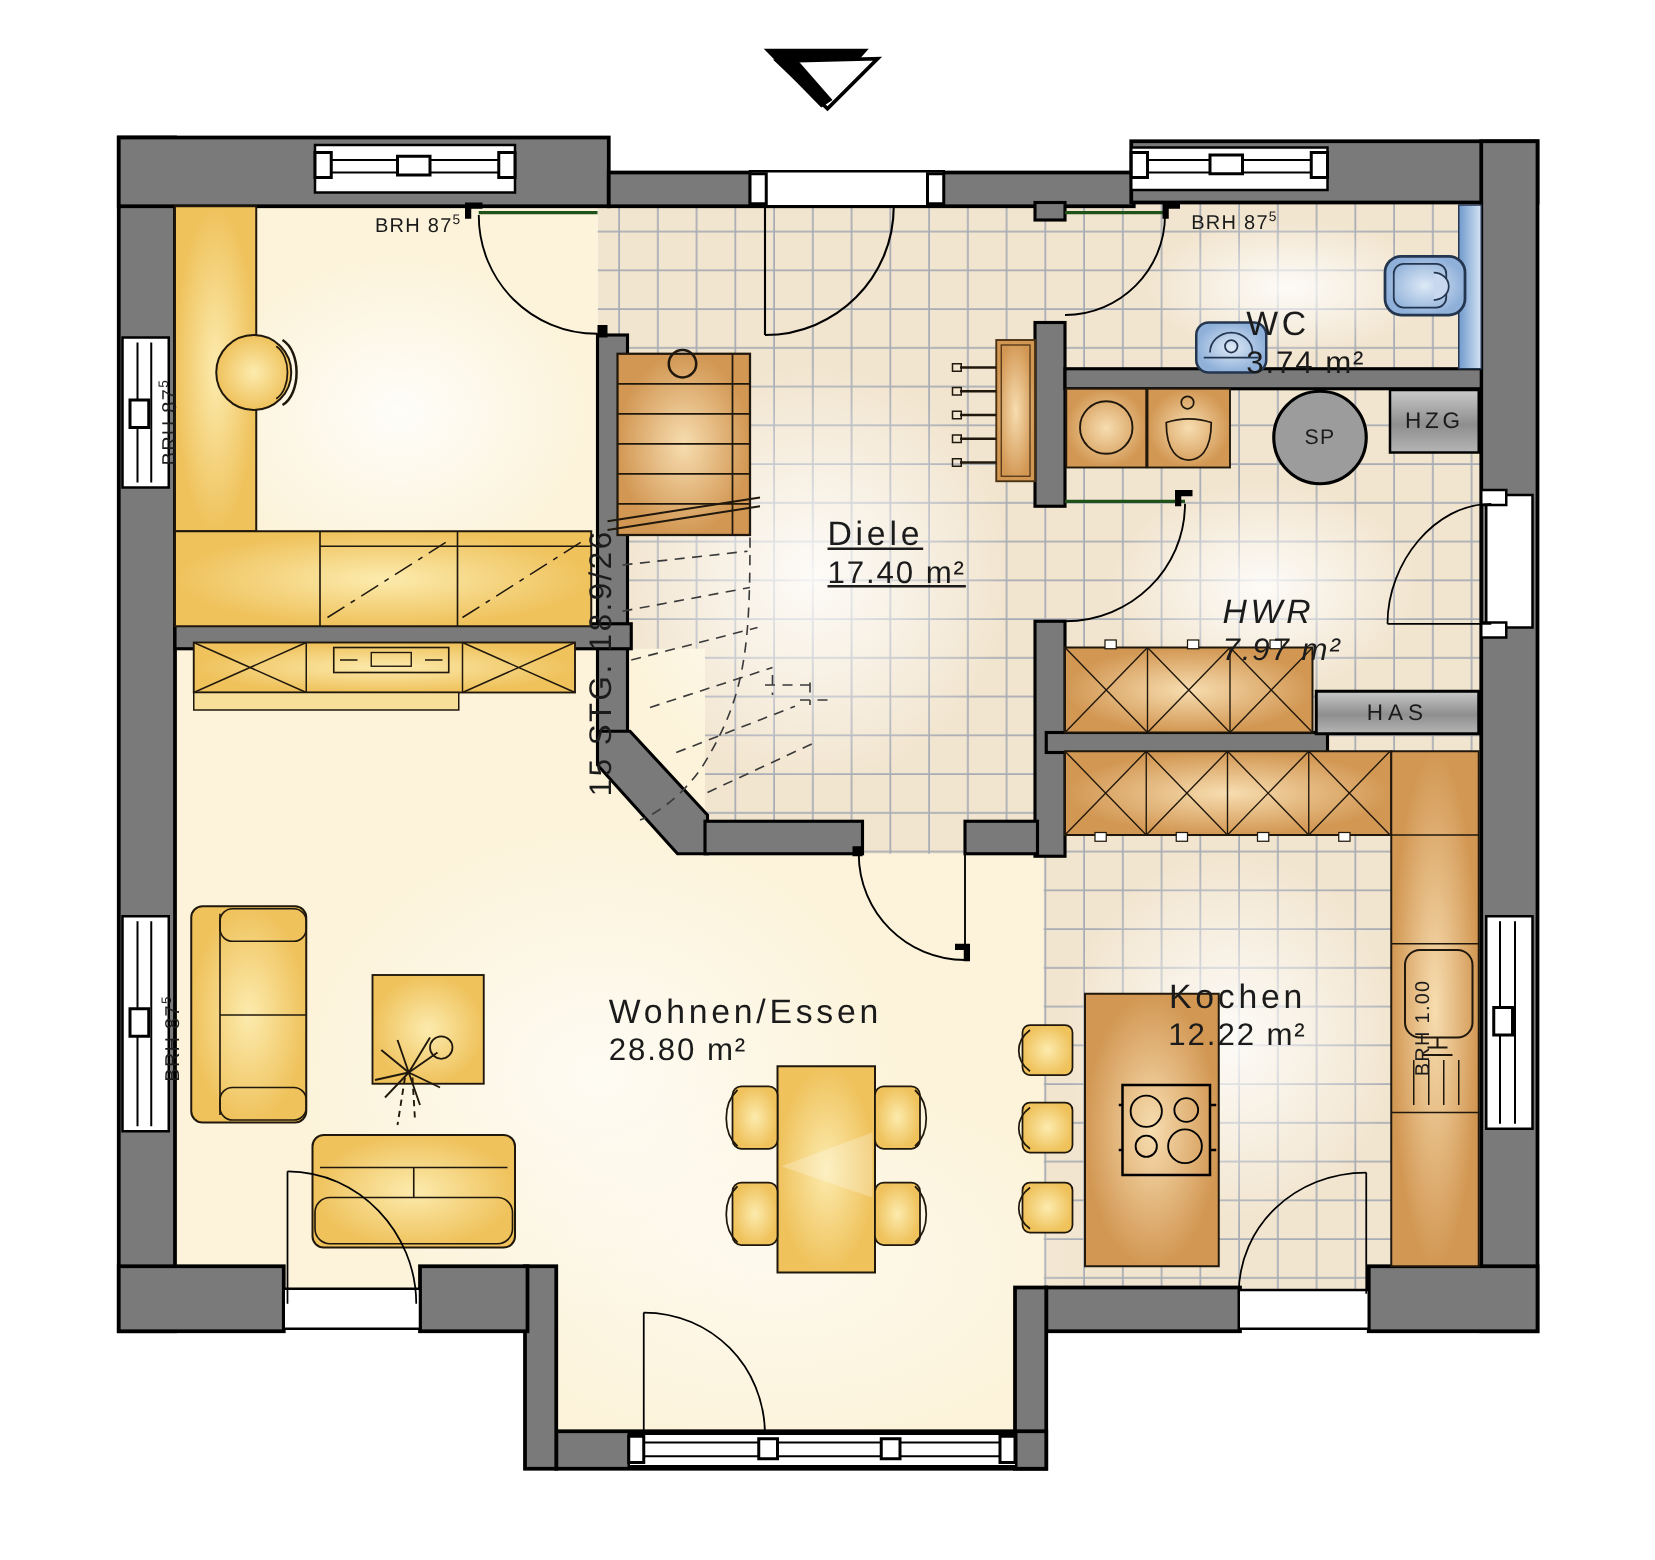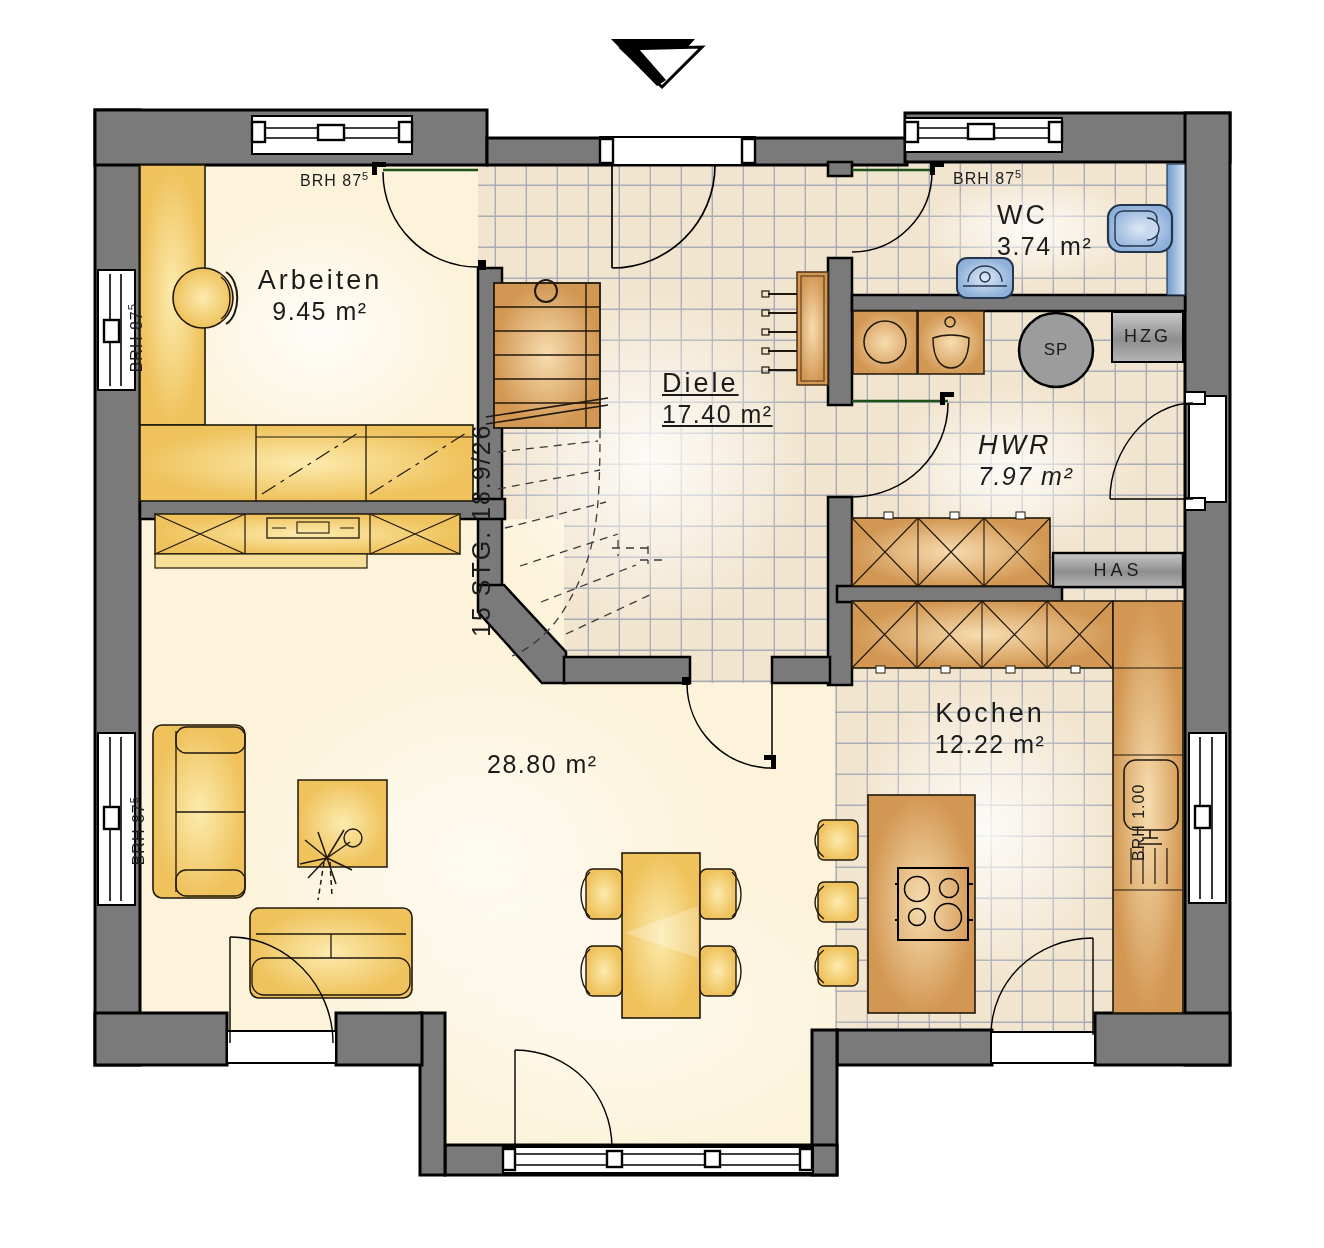--- a/index.html
+++ b/index.html
@@ -1,20 +1,20 @@
 <!DOCTYPE html>
 <html><head>
 <meta charset="utf-8">
 <style>
   html,body{margin:0;padding:0;background:#ffffff;}
   .plan{position:relative;width:1324px;height:1248px;background:#ffffff;overflow:hidden;
         font-family:"Liberation Sans",sans-serif;color:#1b1b1b;}
   .plan svg{position:absolute;left:0;top:0;}
   .lbl{position:absolute;white-space:nowrap;color:#1b1b1b;}
-  .room{ text-align:center;line-height:1.18;}
+  .room{ text-align:center;line-height:1.18;margin-top:44px;}
   .room .nm{font-size:27px;letter-spacing:3px;}
   .room .ar{font-size:25px;letter-spacing:1.5px;}
   .left .nm,.left .ar{text-align:left;}
   .small{font-size:16px;letter-spacing:1px;}
   .small sup{font-size:11px;}
   .vert{transform:rotate(-90deg);transform-origin:0 100%;}
   .stairs-lbl{font-size:25px;letter-spacing:2px;}
   .boxlbl{text-align:center;font-size:18px;}
 </style>
 </head>
@@ -374,41 +374,38 @@
       <path d="M515,1050 C569,1050 612,1093 612,1148"></path>
     </g>
   </g>
 
   <g>
     <polygon points="622,49 702,47 662,87" fill="#ffffff" stroke="#000" stroke-width="3"></polygon>
     <polygon points="611,39 695,39 687,48 638,48 666,80 657,86 611,39" fill="#000"></polygon>
   </g>
 </svg>
 
-<div class="lbl room" style="left:235px;top:265px;width:170px;">
-  <div class="nm">Arbeiten</div>
-  <div class="ar">9.45 m²</div>
-</div>
 <div class="lbl room left" style="left:662px;top:368px;text-align:left;text-decoration:underline;">
   <div class="nm">Diele</div>
   <div class="ar">17.40 m²</div>
 </div>
 <div class="lbl room left" style="left:997px;top:200px;text-align:left;">
   <div class="nm">WC</div>
   <div class="ar">3.74 m²</div>
 </div>
 <div class="lbl room left" style="left:978px;top:430px;text-align:left;font-style:italic;">
   <div class="nm">HWR</div>
   <div class="ar">7.97 m²</div>
 </div>
-<div class="lbl room" style="left:900px;top:698px;width:180px;">
+<div class="lbl room" style="left:900px;top:738px;width:180px;">
   <div class="nm">Kochen</div>
   <div class="ar">12.22 m²</div>
 </div>
 <div class="lbl room left" style="left:487px;top:750px;text-align:left;">
+  <div class="nm">Wohnen/Essen</div>
   <div class="ar">28.80 m²</div>
 </div>
 
 <div class="lbl small" style="left:300px;top:170px;">
   <span>BRH 87</span><sup>5</sup>
 </div>
 <div class="lbl small" style="left:953px;top:168px;">
   <span>BRH 87</span><sup>5</sup>
 </div>
 <div class="lbl small vert" style="left:146px;top:352px;">

